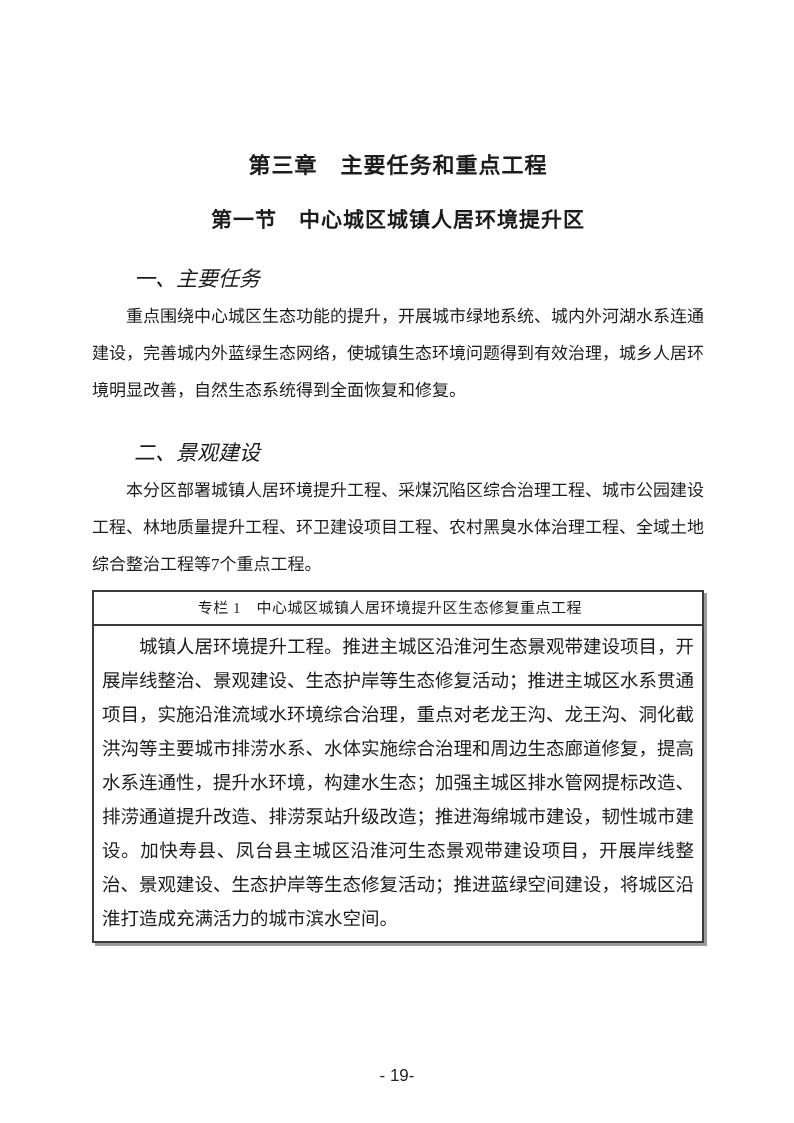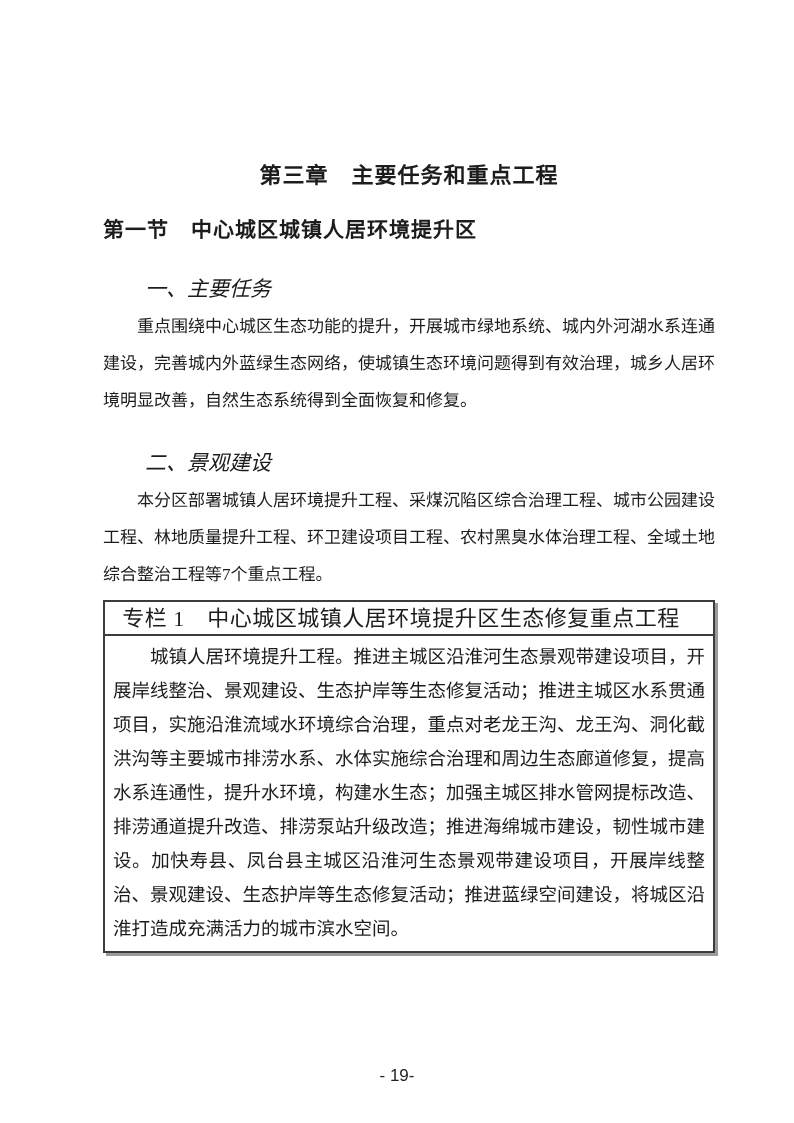--- a/index.html
+++ b/index.html
@@ -10,36 +10,35 @@
     height: 1123px;
     margin: 0 auto;
     background: #ffffff;
     color: #1c1c1c;
     overflow: hidden;
     font-family: "Liberation Serif", "DejaVu Serif", serif;
   }
   .content {
     position: absolute;
     left: 92px;
-    top: 16px;
+    top: 6px;
     width: 612px;
-    margin-left: 11px;
   }
   .chapter-title {
     margin-top: 144px;
     text-align: center;
     font-family: "Liberation Sans", "DejaVu Sans", sans-serif;
     font-weight: bold;
     font-size: 22px;
     line-height: 32px;
     letter-spacing: 1px;
   }
   .section-title {
     margin-top: 23px;
-    text-align: left;
+    text-align: center;
     font-size: 21px;
     line-height: 30px;
     letter-spacing: 1px;
   }
   .sub-heading {
     margin-top: 26px;
     font-size: 21px;
     line-height: 37px;
     text-indent: 2em;
     font-style: italic;
@@ -52,21 +51,21 @@
     text-justify: inter-ideograph;
   }
   .callout {
     margin-top: 7px;
     border: 2px solid #3c3c3c;
     box-shadow: 3px 3px 0 0 #9b9b9b;
     background: #ffffff;
   }
   .callout-title {
     text-align: center;
-    font-size: 22px;
+    font-size: 15px;
     line-height: 23px;
     padding: 5px 20px 4px 4px;
     border-bottom: 2px solid #3c3c3c;
     letter-spacing: 0.5px;
   }
   .callout-body {
     padding: 4px 8px 5px 8px;
   }
   .callout-body p {
     font-size: 18.5px;

